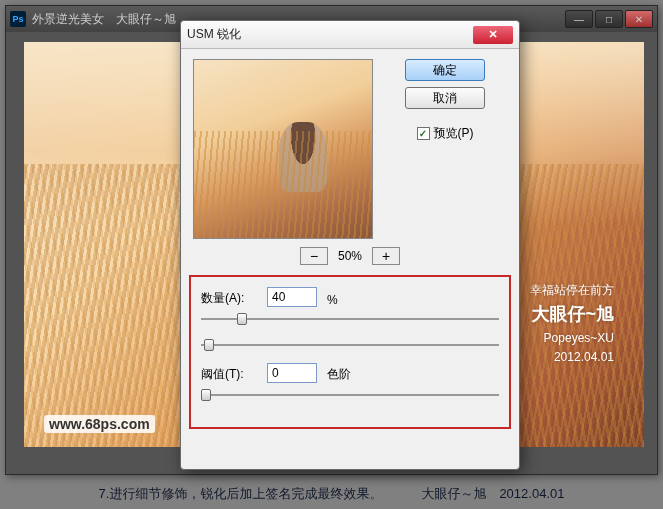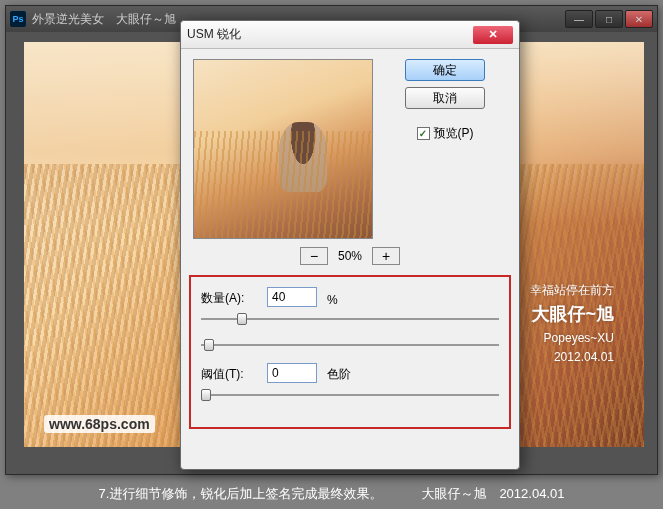--- a/index.html
+++ b/index.html
@@ -35,21 +35,21 @@
 .zoom-row{display:flex;justify-content:center;align-items:center;gap:10px;margin:8px 0 10px;color:#000}
 .zbtn{width:28px;height:18px;border:1px solid #888;background:#eee;display:flex;align-items:center;justify-content:center;font-size:14px;cursor:pointer}
 .params{border:2px solid #c62828;padding:10px 10px 14px;margin:0 -4px}
 .prow{display:flex;align-items:flex-end;gap:6px;margin-bottom:4px;color:#000}
 .plabel{width:60px}
 .pinput{width:50px;height:20px;border:1px solid #7a9ac9;background:#fff;padding:8px 4px;color:#000}
 .punit{margin-left:4px}
 .slider{height:16px;position:relative;margin-bottom:10px}
 .slider .track{position:absolute;left:0;right:0;top:7px;height:2px;background:#999}
 .slider .thumb{position:absolute;top:2px;width:10px;height:12px;background:linear-gradient(#fff,#ccc);border:1px solid #666;border-radius:2px}
-.caption{position:absolute;left:0;right:0;bottom:6px;text-align:center;color:#ffffff;font-size:13px}
+.caption{position:absolute;left:0;right:0;bottom:6px;text-align:center;color:#0f172a;font-size:13px}
 </style>
 </head>
 <body>
 
 <div class="ps-window">
   <div class="ps-titlebar">
     <div class="ps-icon">Ps</div>
     <div class="ps-title">外景逆光美女　大眼仔～旭</div>
     <div class="winbtns">
       <div class="winbtn">—</div>

